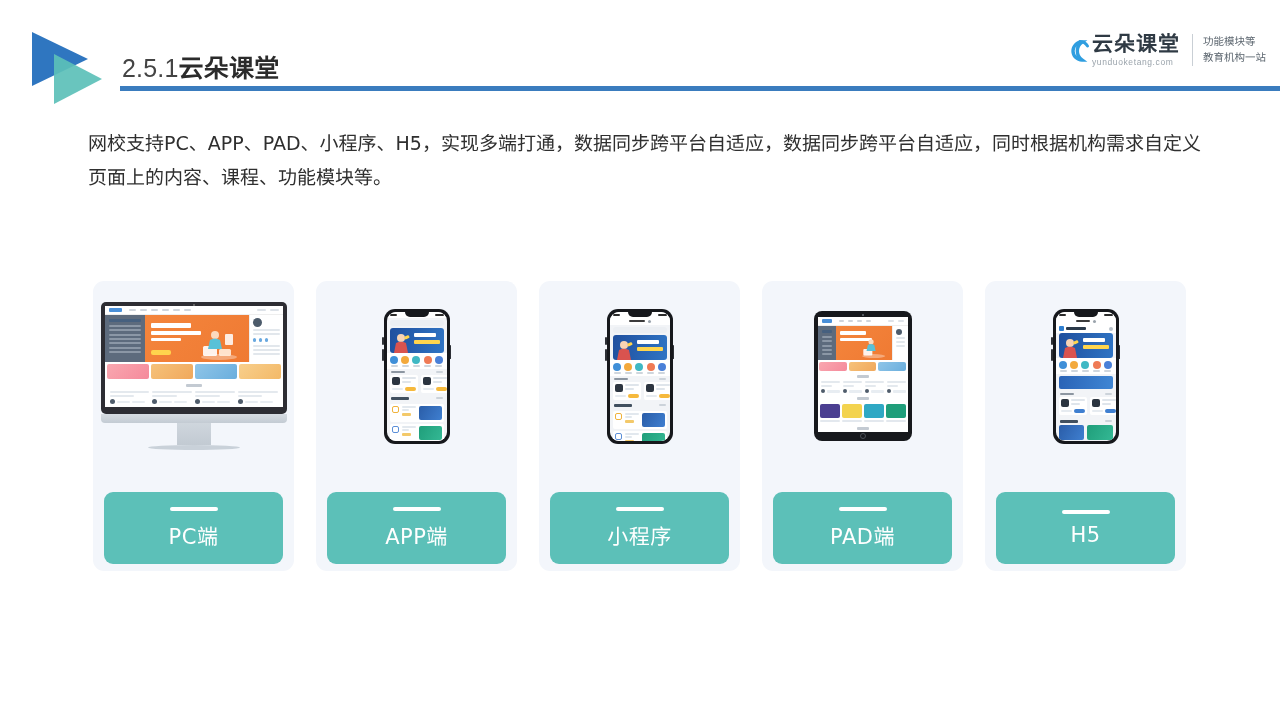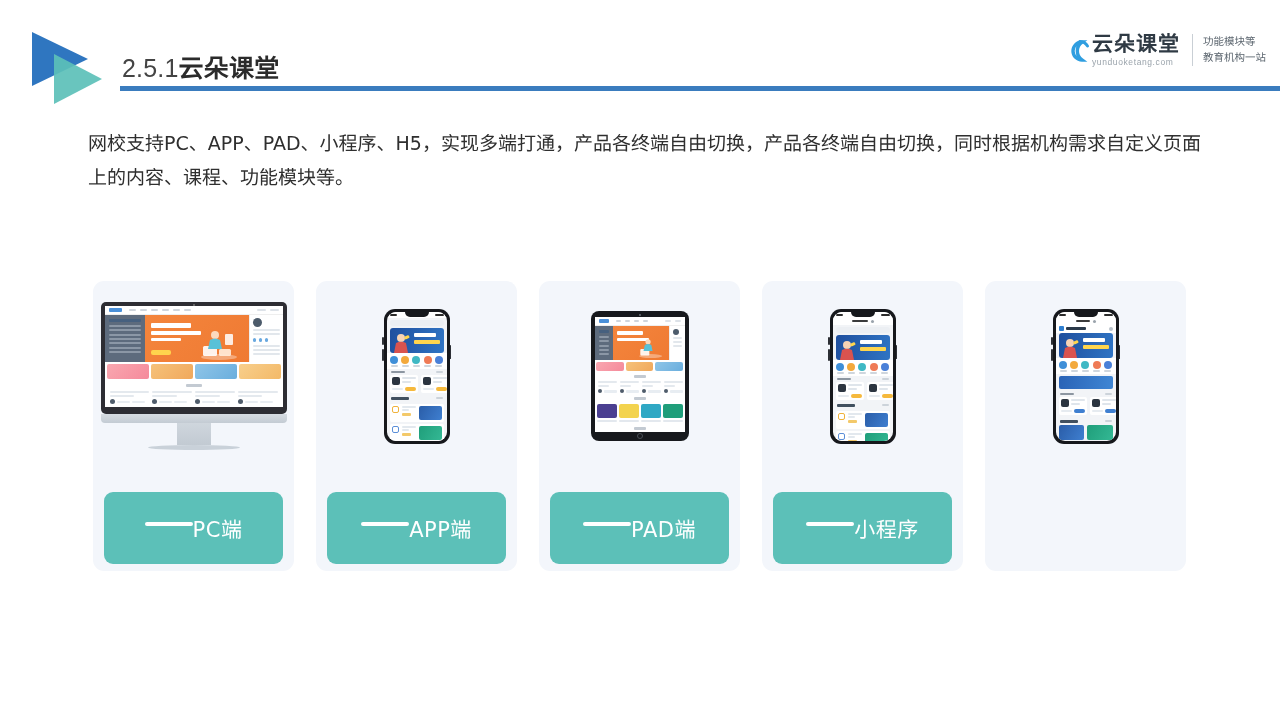--- a/index.html
+++ b/index.html
@@ -59,21 +59,21 @@
     position:relative; overflow:hidden;
   }
   .device-zone {
     position:absolute; left:0; top:0; width:201px; height:190px;
     display:flex; align-items:center; justify-content:center;
   }
   .label-box {
     position:absolute; left:11px; bottom:7px;
     width:179px; height:72px;
     background:#5cc0b8; border-radius:9px;
-    display:flex; flex-direction:row; align-items:center; justify-content:center;
+    display:flex; flex-direction:column; align-items:center; justify-content:center;
   }
   .label-dash { width:48px; height:4px; background:#ffffff; border-radius:2px; margin-bottom:9px; }
   .label-text {
     color:#ffffff; font-size:21px; letter-spacing:0.5px;
     font-family:"DejaVu Sans","Liberation Sans",sans-serif;
   }
 
   
   .monitor { width:186px; }
   .mon-frame {
@@ -239,21 +239,21 @@
         </div>
       </div>
       <div class="brand-sep"></div>
       <div class="brand-tag">
         <span>功能模块等</span>
         <span>教育机构一站</span>
       </div>
     </div>
   </div>
 
-  <p class="body-copy">网校支持PC、APP、PAD、小程序、H5，实现多端打通，产品各终端自由切换，产品各终端自由切换，同时根据机构需求自定义页面上的内容、课程、功能模块等。</p>
+  <p class="body-copy">网校支持PC、APP、PAD、小程序、H5，实现多端打通，数据同步跨平台自适应，数据同步跨平台自适应，同时根据机构需求自定义页面上的内容、课程、功能模块等。</p>
 
   <div class="cards">
 
     <div class="card">
       <div class="device-zone">
         <div class="monitor">
           <div class="mon-frame">
             <div class="mon-cam"></div>
             <div class="mon-screen">
               <div class="site">
@@ -473,20 +473,135 @@
                   </span>
                   <span class="pl-thumb green"></span>
                 </div>
             </div>
           </div>
         </div>
       </div>
       <div class="label-box">
         <span class="label-dash"></span>
         <span class="label-text">APP端</span>
+      </div>
+    </div>
+
+    <div class="card">
+      <div class="device-zone">
+        <div class="phone">
+          <span class="btn-l"></span>
+            <span class="btn-l2"></span>
+            <span class="btn-r"></span>
+          <div class="phone-notch"></div>
+          <div class="phone-screen">
+            <div class="ph-status">
+                <i></i>
+                <u></u>
+              </div>
+            <div class="ph-appbar">
+                <i></i>
+                <u></u>
+              </div>
+            <div class="ph-search"></div>
+            <div class="ph-banner">
+              <svg class="pb-person" viewBox="0 0 17 21" xmlns="http://www.w3.org/2000/svg">
+                <circle cx="8" cy="6" r="4" fill="#f7d3b4"></circle>
+                <path d="M3 11 q5 -2.5 10 0 l2 10 h-14 z" fill="#d9534f"></path>
+                <rect x="11" y="5" width="5" height="3" rx="1" fill="#ffd54d" transform="rotate(-25 11 5)"></rect>
+              </svg>
+              <span class="pb-lines">
+                  <i class="w1"></i>
+                  <i class="w2"></i>
+                </span>
+            </div>
+            <div class="ph-cats">
+              <div>
+                  <b class="c-blue"></b>
+                  <u></u>
+                </div>
+              <div>
+                  <b class="c-org"></b>
+                  <u></u>
+                </div>
+              <div>
+                  <b class="c-teal"></b>
+                  <u></u>
+                </div>
+              <div>
+                  <b class="c-red"></b>
+                  <u></u>
+                </div>
+              <div>
+                  <b class="c-bl2"></b>
+                  <u></u>
+                </div>
+            </div>
+            <div class="ph-sechead">
+                <i></i>
+                <u></u>
+              </div>
+            <div class="ph-two">
+              <div>
+                  <div class="tw-top">
+                    <span class="tw-ico"></span>
+                    <span class="tw-tx" style="flex:1">
+                      <i></i>
+                      <i style="width:70%"></i>
+                    </span>
+                  </div>
+                  <div class="tw-bot">
+                    <i></i>
+                    <span class="tw-tag"></span>
+                  </div>
+                </div>
+              <div>
+                  <div class="tw-top">
+                    <span class="tw-ico"></span>
+                    <span class="tw-tx" style="flex:1">
+                      <i></i>
+                      <i style="width:70%"></i>
+                    </span>
+                  </div>
+                  <div class="tw-bot">
+                    <i></i>
+                    <span class="tw-tag"></span>
+                  </div>
+                </div>
+            </div>
+            <div class="ph-sechead" style="padding-top:4px;">
+                <i style="width:18px;background:#41505f;"></i>
+                <u></u>
+              </div>
+            <div class="ph-list">
+              <div class="ph-listitem">
+                  <span class="pl-ico"></span>
+                  <span class="pl-tx">
+                    <i></i>
+                    <i class="s"></i>
+                    <b></b>
+                  </span>
+                  <span class="pl-thumb"></span>
+                </div>
+              <div class="ph-listitem">
+                  <span class="pl-ico blue"></span>
+                  <span class="pl-tx">
+                    <i></i>
+                    <i class="s"></i>
+                    <b></b>
+                  </span>
+                  <span class="pl-thumb green"></span>
+                </div>
+            </div>
+          </div>
+        </div>
+      </div>
+      <div class="label-box">
+        <span class="label-dash"></span>
+        <span class="label-text">小程序</span>
       </div>
     </div>
 
     <div class="card">
       <div class="device-zone">
         <div class="tablet">
           <span class="tab-cam"></span>
             <span class="tab-home"></span>
           <div class="tab-screen">
             <div class="site">
@@ -602,24 +717,28 @@
           <span class="btn-l"></span>
             <span class="btn-l2"></span>
             <span class="btn-r"></span>
           <div class="phone-notch"></div>
           <div class="phone-screen">
             <div class="ph-status">
                 <i></i>
                 <u></u>
               </div>
             <div class="ph-appbar">
-                <i></i>
-                <u></u>
-              </div>
-            <div class="ph-search"></div>
+                <i style="width:14px"></i>
+                <u></u>
+              </div>
+            <div class="ph-brandbar">
+                <span class="bl"></span>
+                <span class="bt"></span>
+                <span class="br"></span>
+              </div>
             <div class="ph-banner">
               <svg class="pb-person" viewBox="0 0 17 21" xmlns="http://www.w3.org/2000/svg">
                 <circle cx="8" cy="6" r="4" fill="#f7d3b4"></circle>
                 <path d="M3 11 q5 -2.5 10 0 l2 10 h-14 z" fill="#d9534f"></path>
                 <rect x="11" y="5" width="5" height="3" rx="1" fill="#ffd54d" transform="rotate(-25 11 5)"></rect>
               </svg>
               <span class="pb-lines">
                   <i class="w1"></i>
                   <i class="w2"></i>
                 </span>
@@ -639,179 +758,64 @@
                 </div>
               <div>
                   <b class="c-red"></b>
                   <u></u>
                 </div>
               <div>
                   <b class="c-bl2"></b>
                   <u></u>
                 </div>
             </div>
+            <div class="ph-subban"></div>
             <div class="ph-sechead">
                 <i></i>
                 <u></u>
               </div>
             <div class="ph-two">
               <div>
                   <div class="tw-top">
                     <span class="tw-ico"></span>
                     <span class="tw-tx" style="flex:1">
                       <i></i>
                       <i style="width:70%"></i>
                     </span>
                   </div>
                   <div class="tw-bot">
                     <i></i>
-                    <span class="tw-tag"></span>
+                    <span class="tw-tag blue"></span>
                   </div>
                 </div>
               <div>
                   <div class="tw-top">
                     <span class="tw-ico"></span>
                     <span class="tw-tx" style="flex:1">
                       <i></i>
                       <i style="width:70%"></i>
                     </span>
                   </div>
                   <div class="tw-bot">
                     <i></i>
-                    <span class="tw-tag"></span>
-                  </div>
-                </div>
-            </div>
-            <div class="ph-sechead" style="padding-top:4px;">
-                <i style="width:18px;background:#41505f;"></i>
-                <u></u>
-              </div>
-            <div class="ph-list">
-              <div class="ph-listitem">
-                  <span class="pl-ico"></span>
-                  <span class="pl-tx">
-                    <i></i>
-                    <i class="s"></i>
-                    <b></b>
-                  </span>
-                  <span class="pl-thumb"></span>
-                </div>
-              <div class="ph-listitem">
-                  <span class="pl-ico blue"></span>
-                  <span class="pl-tx">
-                    <i></i>
-                    <i class="s"></i>
-                    <b></b>
-                  </span>
-                  <span class="pl-thumb green"></span>
-                </div>
-            </div>
-          </div>
-        </div>
-      </div>
-      <div class="label-box">
-        <span class="label-dash"></span>
-        <span class="label-text">小程序</span>
-      </div>
-    </div>
-
-    <div class="card">
-      <div class="device-zone">
-        <div class="phone">
-          <span class="btn-l"></span>
-            <span class="btn-l2"></span>
-            <span class="btn-r"></span>
-          <div class="phone-notch"></div>
-          <div class="phone-screen">
-            <div class="ph-status">
-                <i></i>
-                <u></u>
-              </div>
-            <div class="ph-appbar">
-                <i style="width:14px"></i>
-                <u></u>
-              </div>
-            <div class="ph-brandbar">
-                <span class="bl"></span>
-                <span class="bt"></span>
-                <span class="br"></span>
-              </div>
-            <div class="ph-banner">
-              <svg class="pb-person" viewBox="0 0 17 21" xmlns="http://www.w3.org/2000/svg">
-                <circle cx="8" cy="6" r="4" fill="#f7d3b4"></circle>
-                <path d="M3 11 q5 -2.5 10 0 l2 10 h-14 z" fill="#d9534f"></path>
-                <rect x="11" y="5" width="5" height="3" rx="1" fill="#ffd54d" transform="rotate(-25 11 5)"></rect>
-              </svg>
-              <span class="pb-lines">
-                  <i class="w1"></i>
-                  <i class="w2"></i>
-                </span>
-            </div>
-            <div class="ph-cats">
-              <div>
-                  <b class="c-blue"></b>
-                  <u></u>
-                </div>
-              <div>
-                  <b class="c-org"></b>
-                  <u></u>
-                </div>
-              <div>
-                  <b class="c-teal"></b>
-                  <u></u>
-                </div>
-              <div>
-                  <b class="c-red"></b>
-                  <u></u>
-                </div>
-              <div>
-                  <b class="c-bl2"></b>
-                  <u></u>
-                </div>
-            </div>
-            <div class="ph-subban"></div>
-            <div class="ph-sechead">
-                <i></i>
-                <u></u>
-              </div>
-            <div class="ph-two">
-              <div>
-                  <div class="tw-top">
-                    <span class="tw-ico"></span>
-                    <span class="tw-tx" style="flex:1">
-                      <i></i>
-                      <i style="width:70%"></i>
-                    </span>
-                  </div>
-                  <div class="tw-bot">
-                    <i></i>
-                    <span class="tw-tag blue"></span>
-                  </div>
-                </div>
-              <div>
-                  <div class="tw-top">
-                    <span class="tw-ico"></span>
-                    <span class="tw-tx" style="flex:1">
-                      <i></i>
-                      <i style="width:70%"></i>
-                    </span>
-                  </div>
-                  <div class="tw-bot">
-                    <i></i>
                     <span class="tw-tag blue"></span>
                   </div>
                 </div>
             </div>
             <div class="ph-sechead" style="padding-top:5px;">
                 <i style="width:18px;background:#41505f;"></i>
                 <u></u>
               </div>
             <div class="ph-bottomcards">
                 <span class="bc-blue"></span>
                 <span class="bc-green"></span>
               </div>
           </div>
         </div>
       </div>
+      <div class="label-box">
+        <span class="label-dash"></span>
+        <span class="label-text">H5</span>
+      </div>
     </div>
 
   </div>
 </div>
 
 </body></html>

